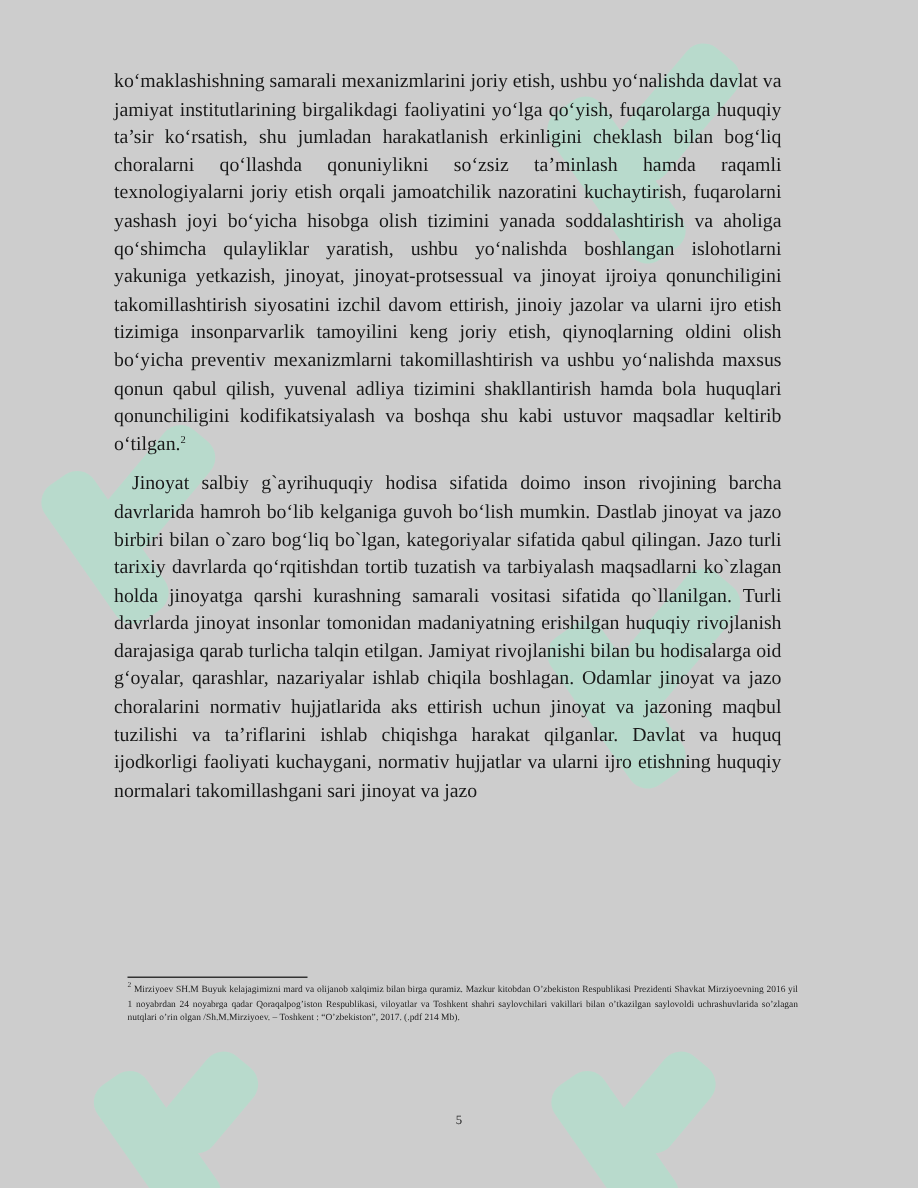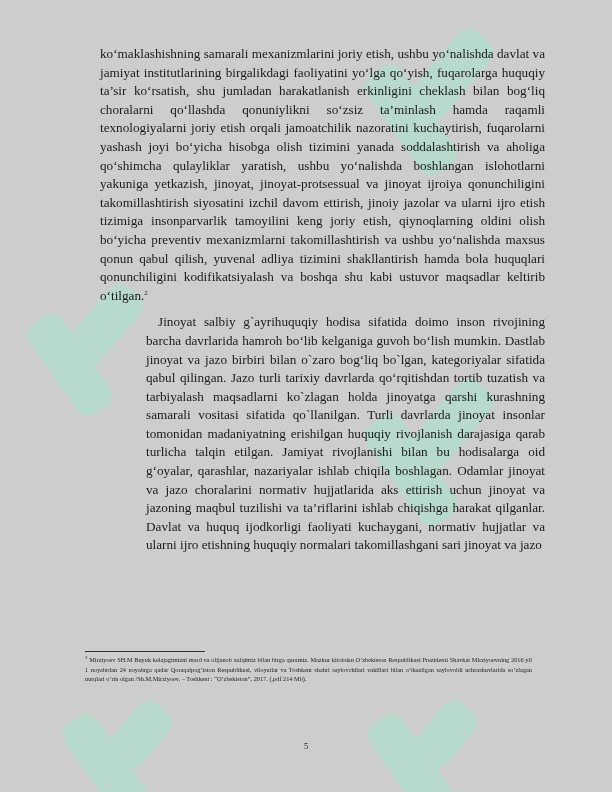--- a/index.html
+++ b/index.html
@@ -10,30 +10,30 @@
       font-family: "Liberation Serif", serif;
       color: #1a1a1a;
     }
     .watermark { position: absolute; pointer-events: none; opacity: 0.55; }
     .wm-shape {
       position: absolute;
       background: #a8e6cc;
       border-radius: 14px;
     }
     .page {
-      position: absolute; left: 100px; top: 45px; width: 445px;
+      position: absolute; left: 76px; top: 45px; width: 445px;
       z-index: 2;
     }
     .para {
       margin: 0;
       font-size: 13.2px;
       line-height: 18.6px;
       text-align: justify;
     }
-    .para.indent { text-indent: 12px; margin-top: 8px; margin-left: 46px; }
+    .para.indent { text-indent: 12px; margin-top: 8px; }
     sup { font-size: 7px; vertical-align: 5px; line-height: 0; }
     .fn-rule {
       position: absolute; left: 85px; top: 651px; width: 120px;
       border-top: 1px solid #333; z-index: 2;
     }
     .footnote {
       position: absolute; left: 85px; top: 655px; width: 447px;
       font-size: 6.3px; line-height: 9.6px; text-align: justify; z-index: 2;
       color: #222;
     }

